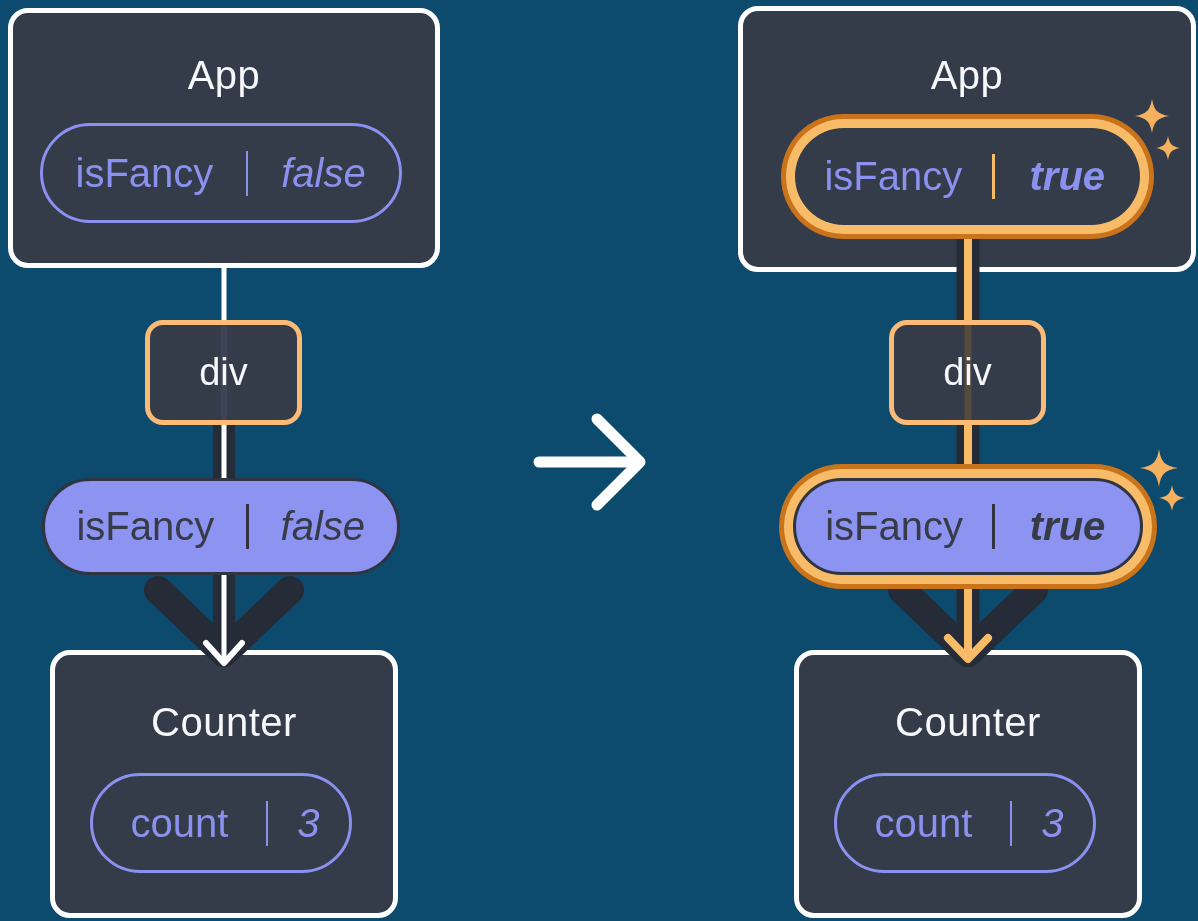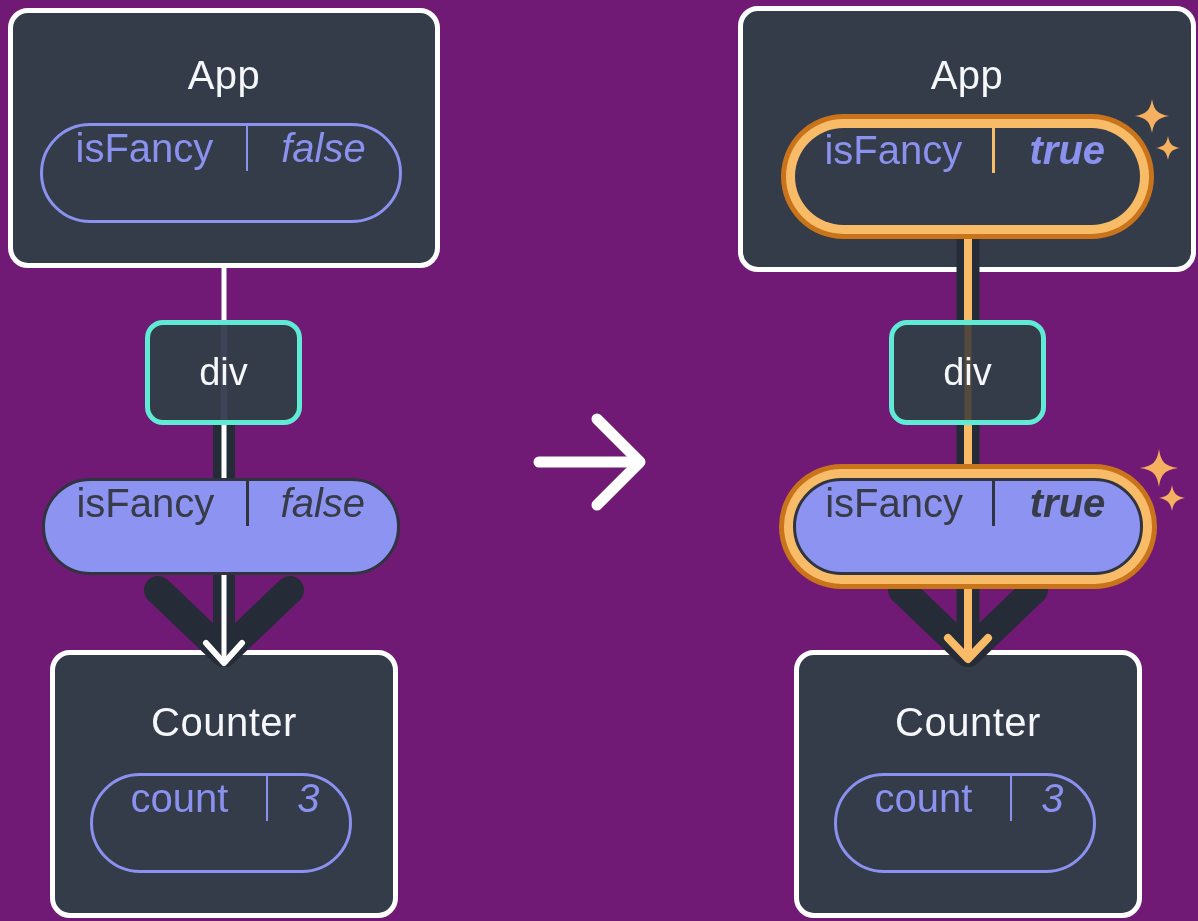--- a/index.html
+++ b/index.html
@@ -1,39 +1,39 @@
 <!DOCTYPE html>
 <html><head>
 <meta charset="utf-8">
 <style>
   html,body{margin:0;padding:0;background:#4E6973;}
   .stage{
-    position:relative;width:1198px;height:921px;background:#701a75;overflow:hidden;
+    position:relative;width:1198px;height:921px;background:#0c4a6e;overflow:hidden;
     font-family:"Liberation Sans","DejaVu Sans",sans-serif;
   }
   .card{
     position:absolute;background:#343B49;border:5px solid #FFFFFF;
     border-radius:20px;box-sizing:border-box;
   }
   .ttl{
     position:absolute;display:flex;align-items:center;justify-content:center;
     color:#F5F7FA;font-size:40px;font-weight:500;letter-spacing:.5px;
   }
   .node{
-    position:absolute;background:#343B49;border:5px solid #5eead4;border-radius:18px;
+    position:absolute;background:#343B49;border:5px solid #fdba74;border-radius:18px;
     box-sizing:border-box;display:flex;align-items:center;justify-content:center;
     color:#F5F7FA;font-size:38px;overflow:hidden;
   }
   .node .stripe{position:absolute;top:0;bottom:0;left:50%;transform:translateX(-50%);width:7px;}
   .stripe-before{background:#3F4357;}
   .stripe-after{background:#564A3C;}
   .node .lbl{position:relative;}
   .pill{
     position:absolute;display:flex;box-sizing:border-box;border-radius:70px;
-    overflow:hidden;align-items:flex-start;
+    overflow:hidden;align-items:center;
   }
   .pill .cell{display:flex;align-items:center;justify-content:center;font-size:40px;}
   .cell-l{width:57%;}
   .cell-r{flex:1;font-style:italic;}
   .pill-outline{border:3px solid #8A91EE;color:#8A91EE;background:transparent;}
   .pill-outline .cell-l{border-right:2px solid #8A91EE;}
   .pill-solid{background:#8D93F0;border:3px solid #2F3440;color:#363B47;}
   .pill-solid .cell-l{border-right:3px solid #2F3440;}
   .pill-app-after{
     background:#343B49;color:#8A91EE;

